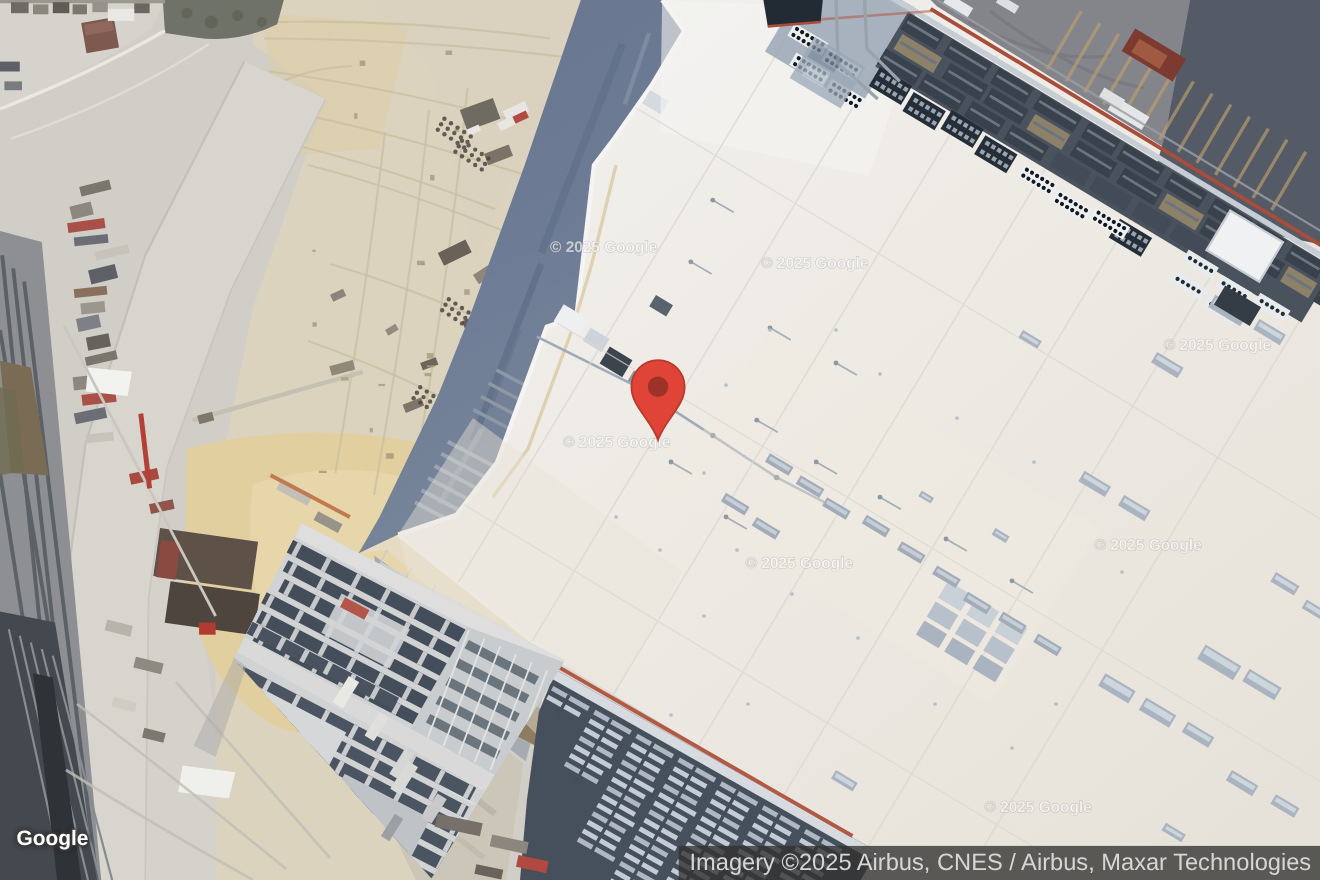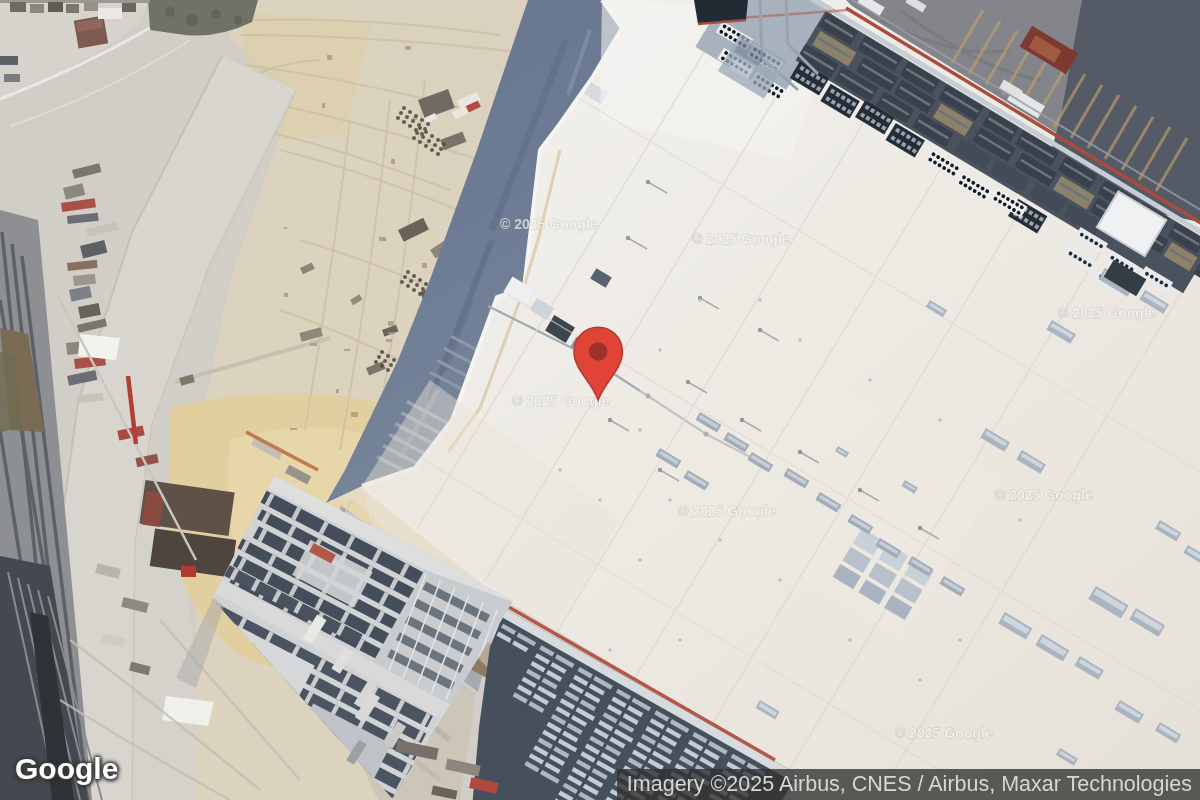--- a/index.html
+++ b/index.html
@@ -1,21 +1,21 @@
 <!DOCTYPE html>
 <html><head>
 <meta charset="utf-8">
 <style>
   html,body{margin:0;padding:0;width:1200px;height:800px;overflow:hidden;background:#e9e6e0;
     font-family:"Liberation Sans", sans-serif;}
   #map{position:relative;width:1200px;height:800px;}
   svg{display:block;filter:blur(0.4px)}
   .wm,.wmw{font-family:"Liberation Sans",sans-serif;font-size:14px;font-weight:bold;
     fill:rgba(255,255,255,0.62);stroke:rgba(110,110,105,0.28);stroke-width:0.9px;paint-order:stroke;}
-  #glogo{position:absolute;left:15px;top:752px;color:#fff;font-size:30px;font-weight:bold;letter-spacing:0px;
+  #glogo{position:absolute;left:15px;top:752px;color:#fff;font-size:19px;font-weight:bold;letter-spacing:0px;
     text-shadow:0 0 3px #3a3a3a,0 0 3px #3a3a3a,0 0 5px #3a3a3a,0 0 5px #3a3a3a,1px 1px 4px #333;}
   #attrib{position:absolute;right:0;top:769px;height:31px;background:rgba(50,49,47,0.78);
     color:#d6d6d6;font-size:21.5px;line-height:30px;padding:0 8px 0 10px;white-space:nowrap;}
 </style>
 </head>
 <body>
 <div id="map">
 <svg width="1200" height="800" viewBox="0 0 1200 800">
   <defs>
     <linearGradient id="shadowband" x1="0" y1="0" x2="0.35" y2="1">

